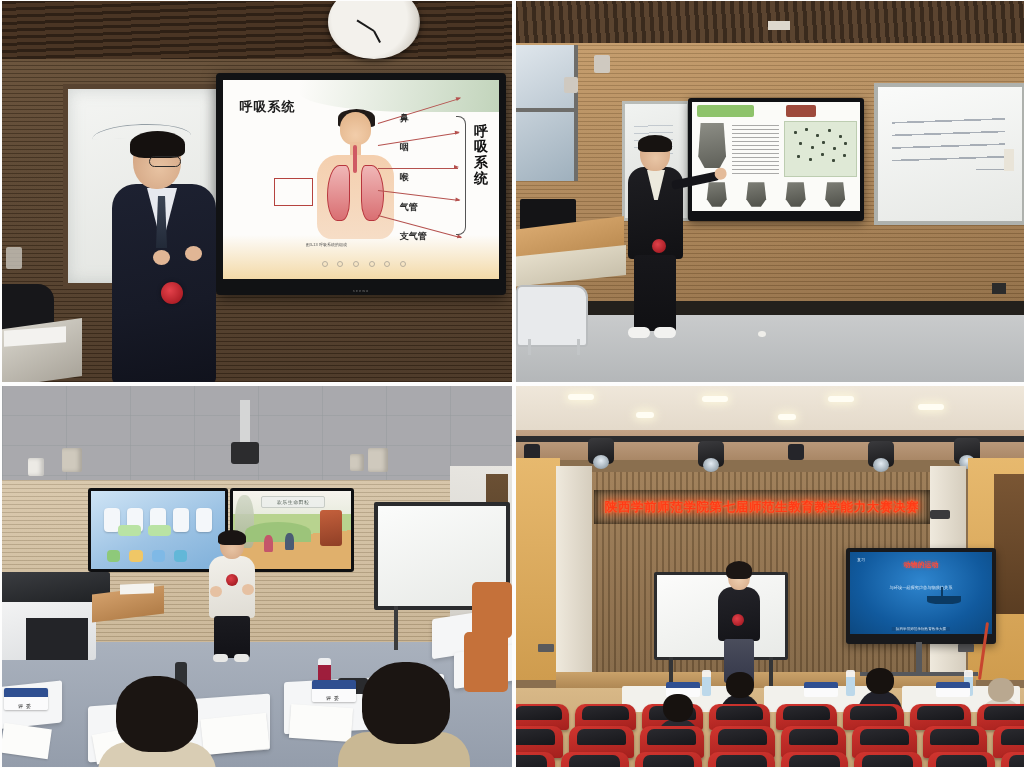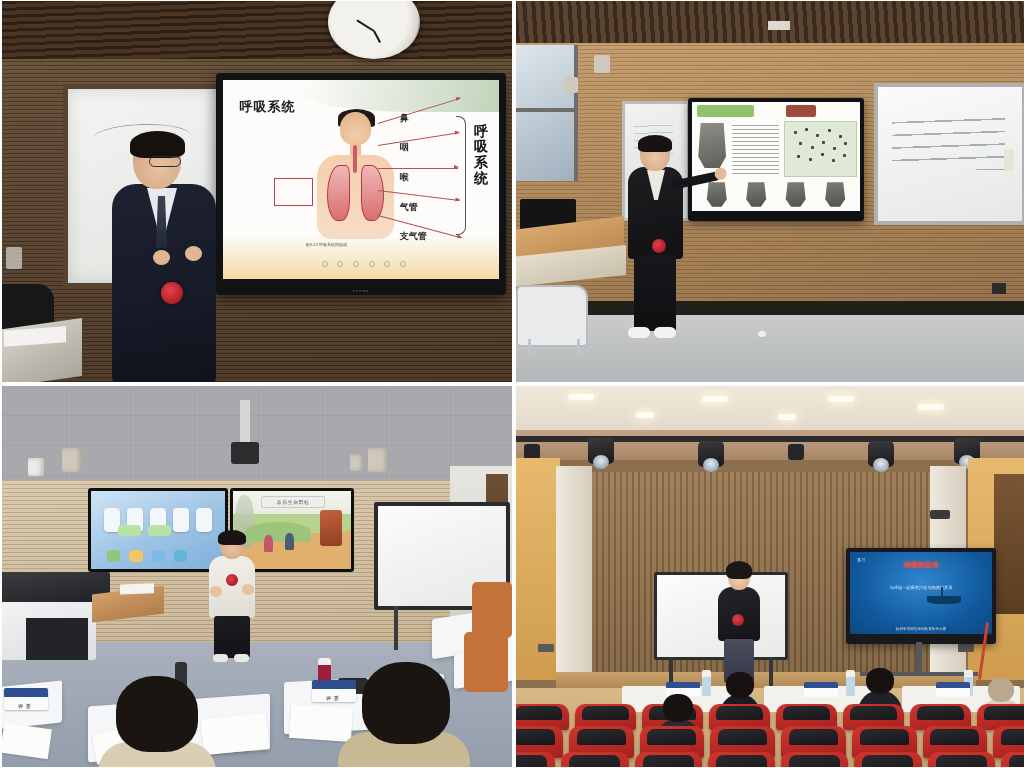--- a/index.html
+++ b/index.html
@@ -700,20 +700,23 @@
     <div class="parcan d"></div>
 
     <div class="sideWall l"></div>
     <div class="sideWall r"></div>
     <div class="stageWall"></div>
     <div class="pillar l"></div>
     <div class="pillar r"></div>
     <div class="doorR"></div>
     <div class="vent"></div>
 
+    <div class="banner">
+      <span>陕西学前师范学院第七届师范生教育教学能力大赛决赛</span>
+    </div>
 
     <div class="stageFloor"></div>
     <div class="hallFloor"></div>
     <div class="exitsign a"></div>
     <div class="exitsign b"></div>
 
     <div class="wb4">
       <div class="leg l"></div>
       <div class="leg r"></div>
     </div>

